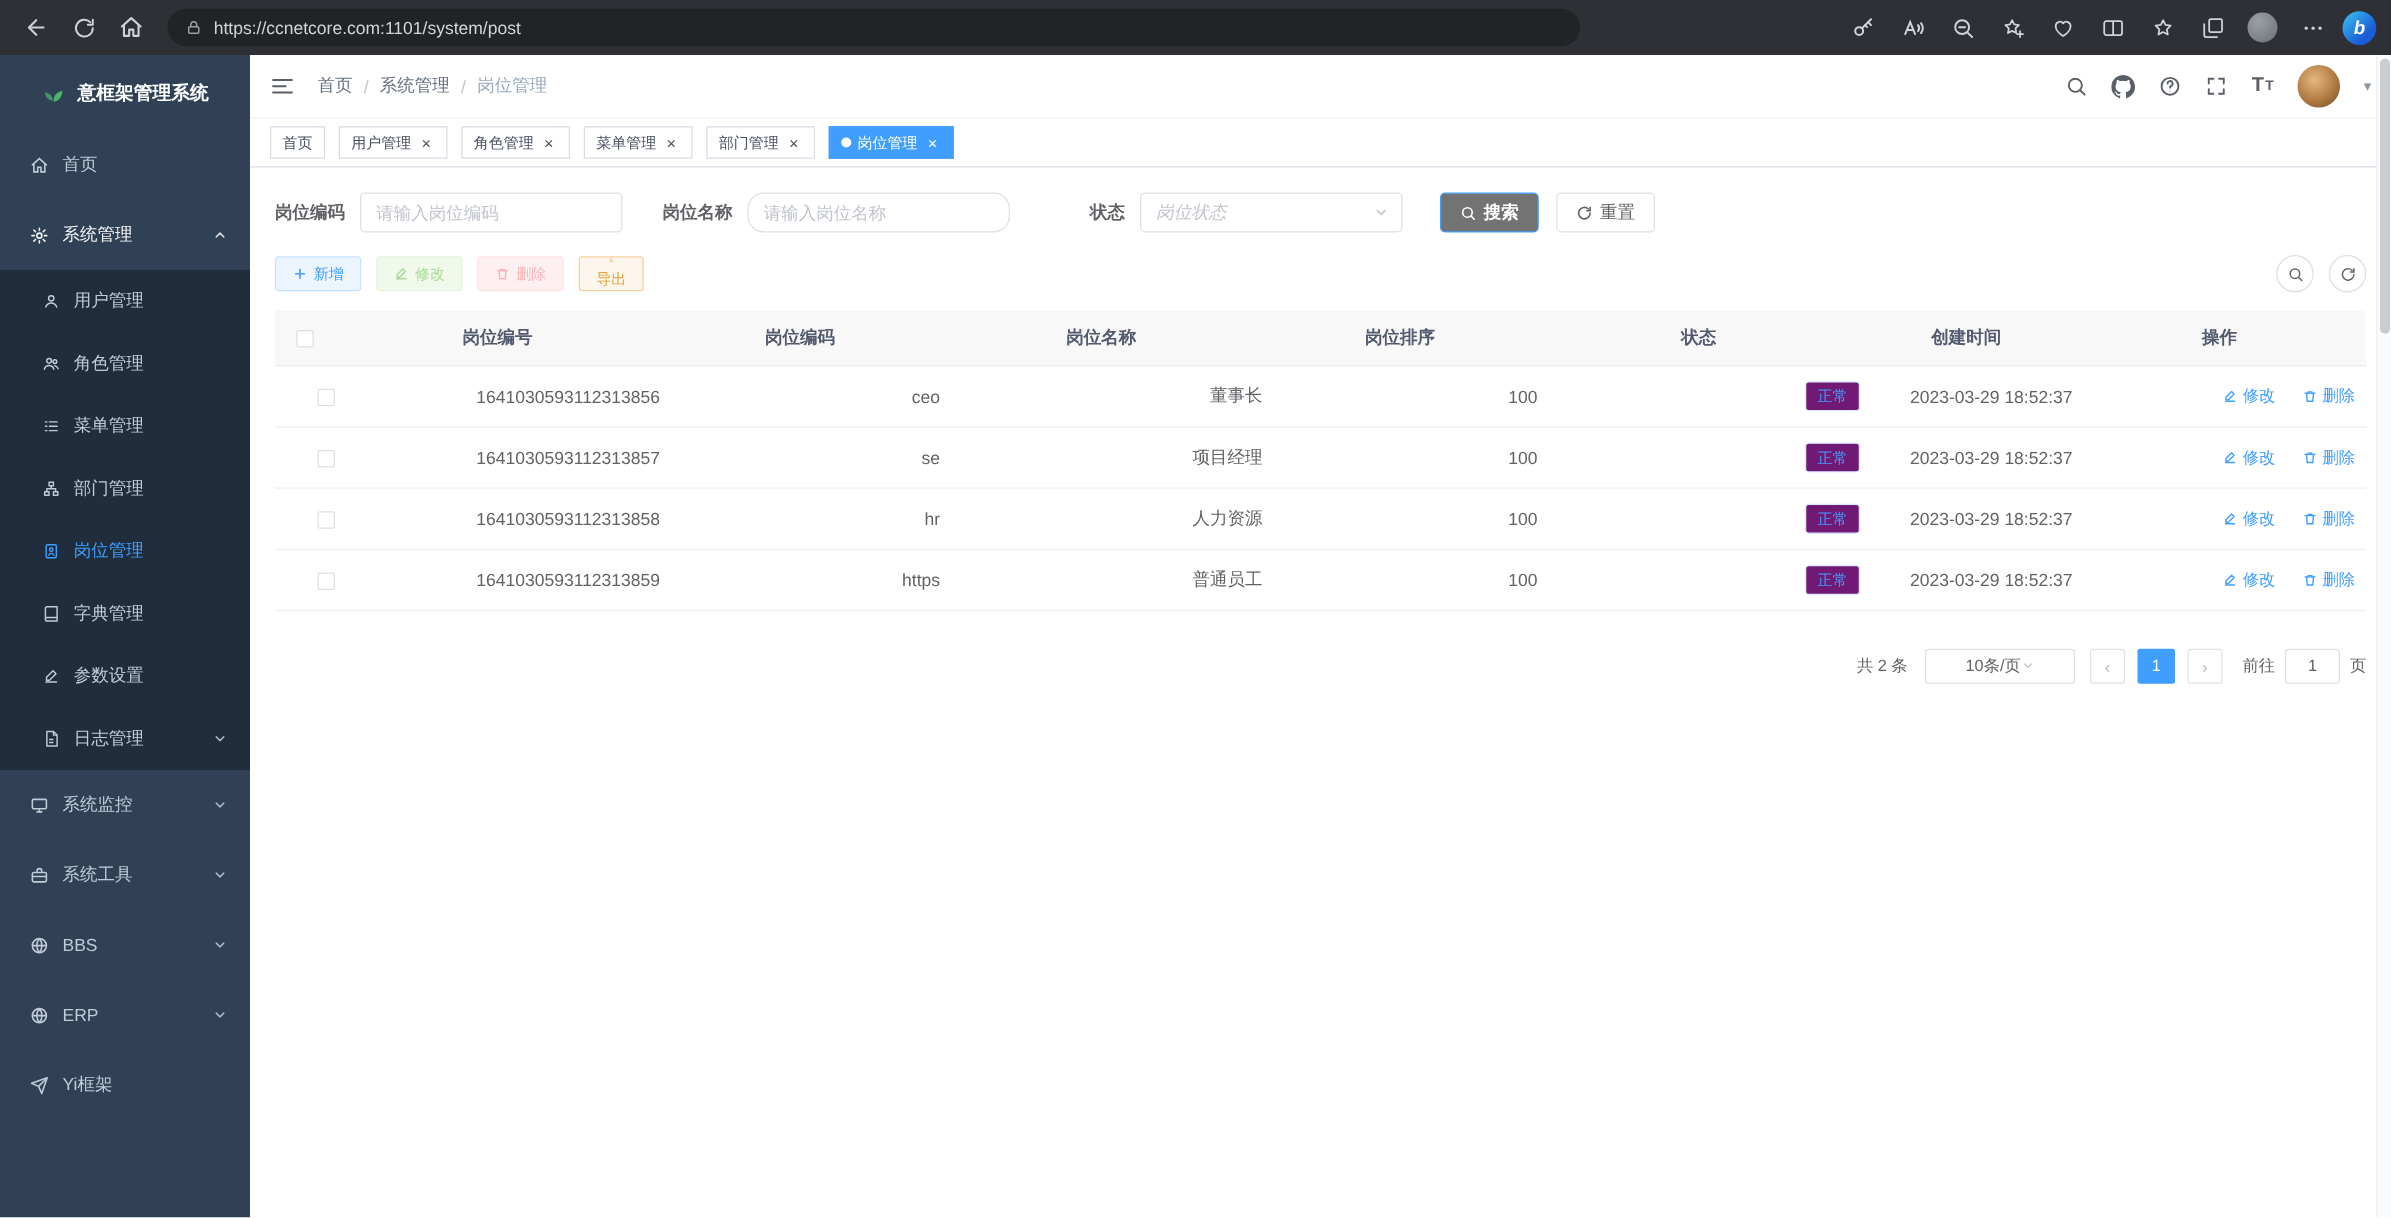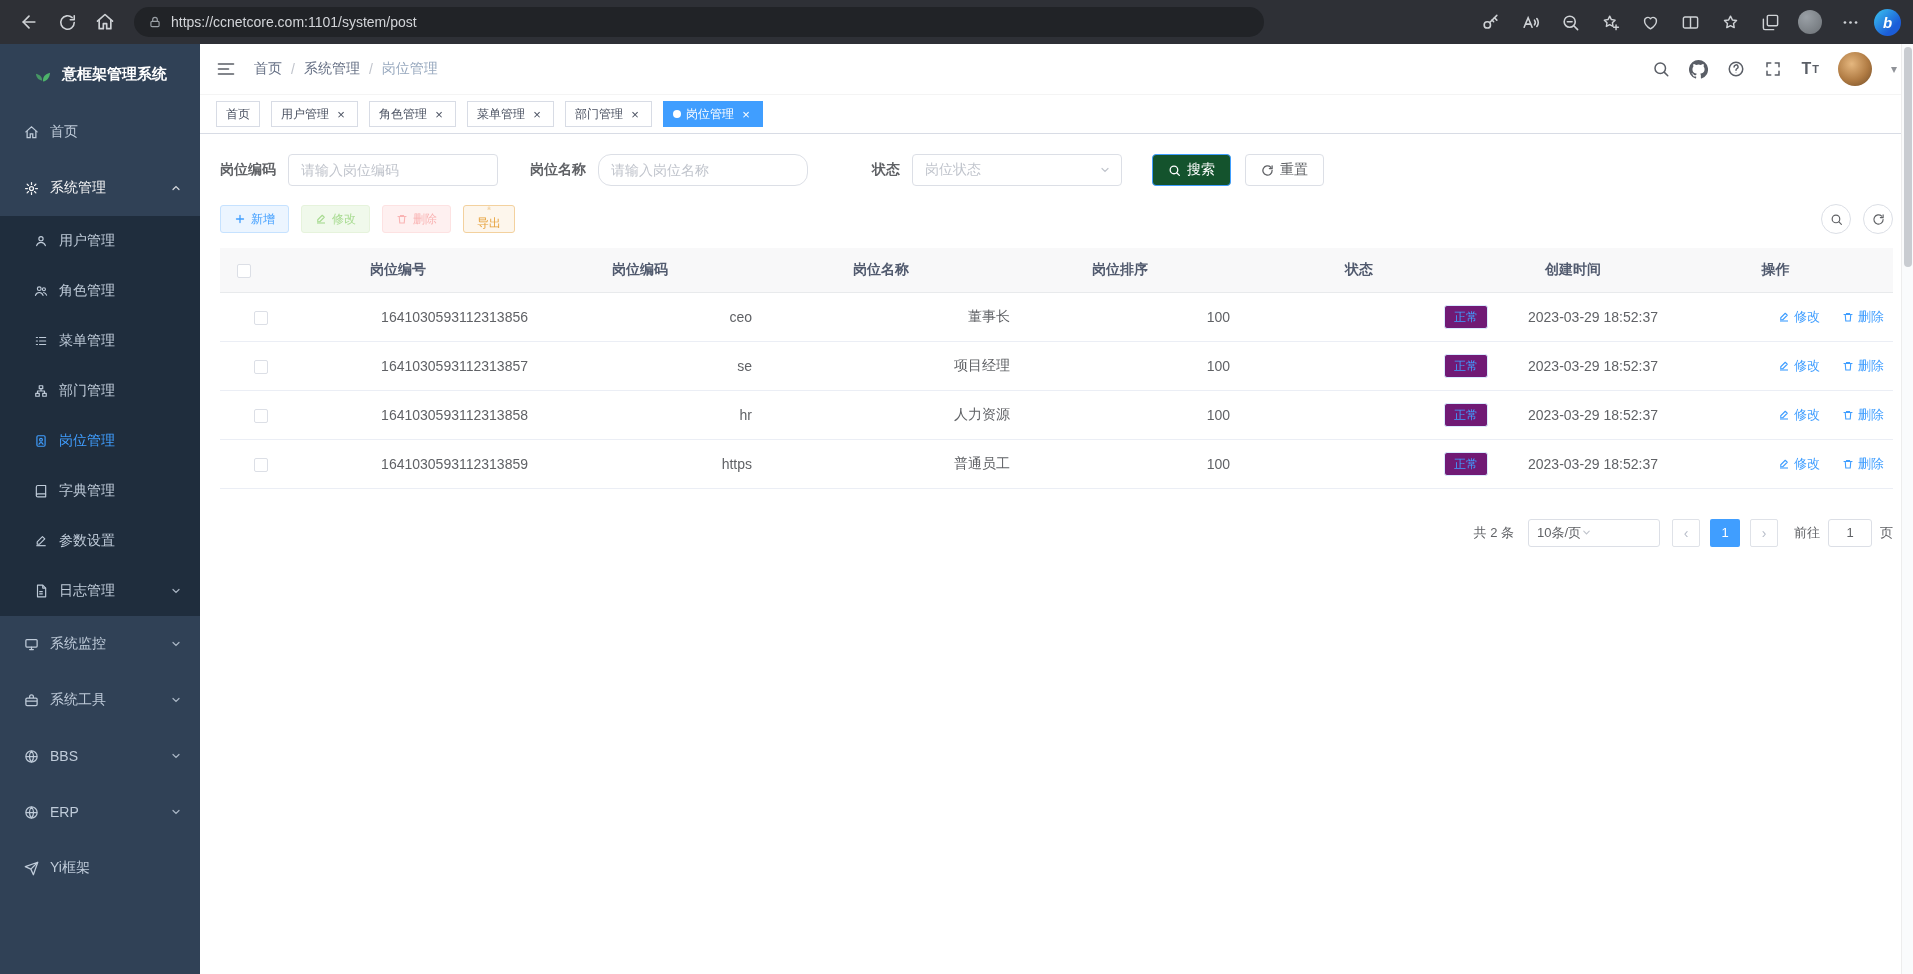--- a/index.html
+++ b/index.html
@@ -71,26 +71,26 @@
   .content { flex:1 1 auto; padding:20px; }
 
   .filter-row { display:flex; align-items:center; font-size:14px; color:#606266; }
   .f-label { font-weight:700; margin-right:12px; white-space:nowrap; }
   .f-input { width:210px; height:32px; border:1px solid #dcdfe6; border-radius:4px;
     padding:0 12px; font-size:14px; color:#606266; outline:none;
     font-family:"Liberation Sans","DejaVu Sans",sans-serif; }
   .f-input::placeholder { color:#c0c4cc; }
   .f-select { width:210px; height:32px; border:1px solid #dcdfe6; border-radius:4px;
     padding:0 10px 0 12px; display:flex; align-items:center; justify-content:space-between;
-    color:#c0c4cc; font-size:14px; cursor:pointer; }
+    color:#c0c4cc; font-size:14px; cursor:pointer;font-style:italic; }
   .gap-a { margin-right:32px; } .gap-b { margin-right:64px;border-radius:13px; }
   .btn { height:32px; border-radius:4px; border:1px solid #dcdfe6; background:#fff;
     color:#606266; font-size:14px; display:inline-flex; align-items:center; gap:6px;
     padding:0 15px; cursor:pointer; font-family:inherit; }
-  .btn-primary { background:#14532d; border-color:#409EFF; color:#fff; }
+  .btn-primary { background:#737373; border-color:#409EFF; color:#fff;font-weight:bold; }
   .ml30 { margin-left:30px; } .ml14 { margin-left:14px; }
 
   .action-row { margin-top:18px; display:flex; align-items:center; gap:12px; }
   .btn-mini { height:28px; padding:0 13px; border-radius:3px; font-size:12px;
     display:inline-flex; align-items:center; gap:5px; border:1px solid; cursor:pointer;
     font-family:inherit; background:#fff; }
   .bm-add    { color:#409eff; background:#ecf5ff; border-color:#c6e2ff; }
   .bm-edit   { color:#a7db90; background:#f0f9eb; border-color:#e6f3dc; cursor:not-allowed; }
   .bm-del    { color:#f9b4b4; background:#fef0f0; border-color:#fde2e2; cursor:not-allowed; }
   .bm-export { color:#e6a23c; background:#fdf6ec; border-color:#f3d19e;flex-direction:column; }
@@ -108,22 +108,22 @@
     display:inline-block; background:#fff; cursor:pointer; vertical-align:middle; }
   .status-tag { display:inline-block; height:24px; line-height:22px; padding:0 9px;
     background:#701a75; border:1px solid #d9ecff; color:#409eff; border-radius:3px;
     font-size:12px; }
   .row-link { color:#409EFF; font-size:13px; display:inline-flex; align-items:center;
     gap:4px; margin:0 9px; cursor:pointer; text-decoration:none; }
 
   .pagination { margin-top:30px; display:flex; align-items:center; justify-content:flex-end;
     font-size:13px; color:#606266; }
   .pg-total { margin-right:14px; }
-  .pg-size { width:132px; height:28px; border:1px solid #dcdfe6; border-radius:3px;
-    display:flex; align-items:center; justify-content:flex-start; padding:0 8px;
+  .pg-size { width:120px; height:28px; border:1px solid #dcdfe6; border-radius:3px;
+    display:flex; align-items:center; justify-content:center; padding:0 8px;
     cursor:pointer; }
   .pg-btn { min-width:28px; height:28px; margin-left:12px; border:1px solid #dfe2e8;
     border-radius:2px; background:#fff; color:#b7bdc9; display:flex; align-items:center;
     justify-content:center; font-size:14px; cursor:pointer; }
   .pg-page { min-width:30px; height:28px; margin-left:10px; border-radius:2px;
     background:#409EFF; color:#fff; display:flex; align-items:center; justify-content:center;
     font-size:13px; cursor:pointer; }
   .pg-next { margin-left:10px; }
   .pg-goto { margin-left:16px; } .pg-unit { margin-left:8px; }
   .pg-input { width:44px; height:28px; margin-left:8px; border:1px solid #dcdfe6;

